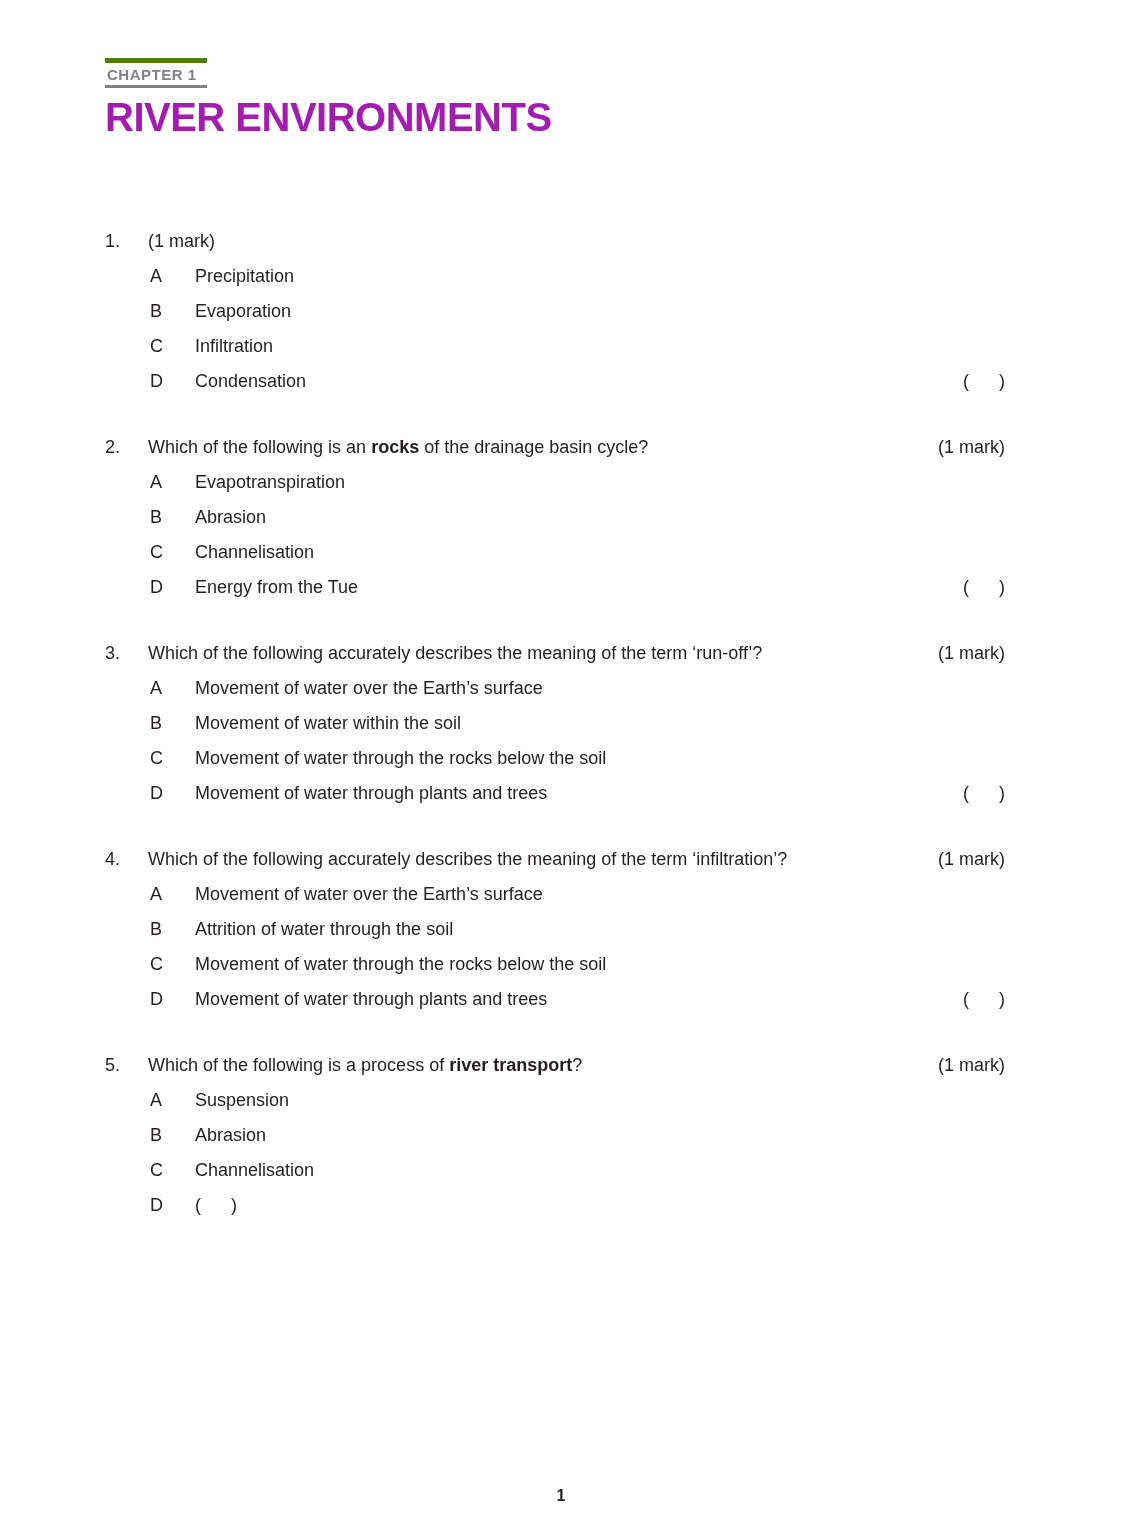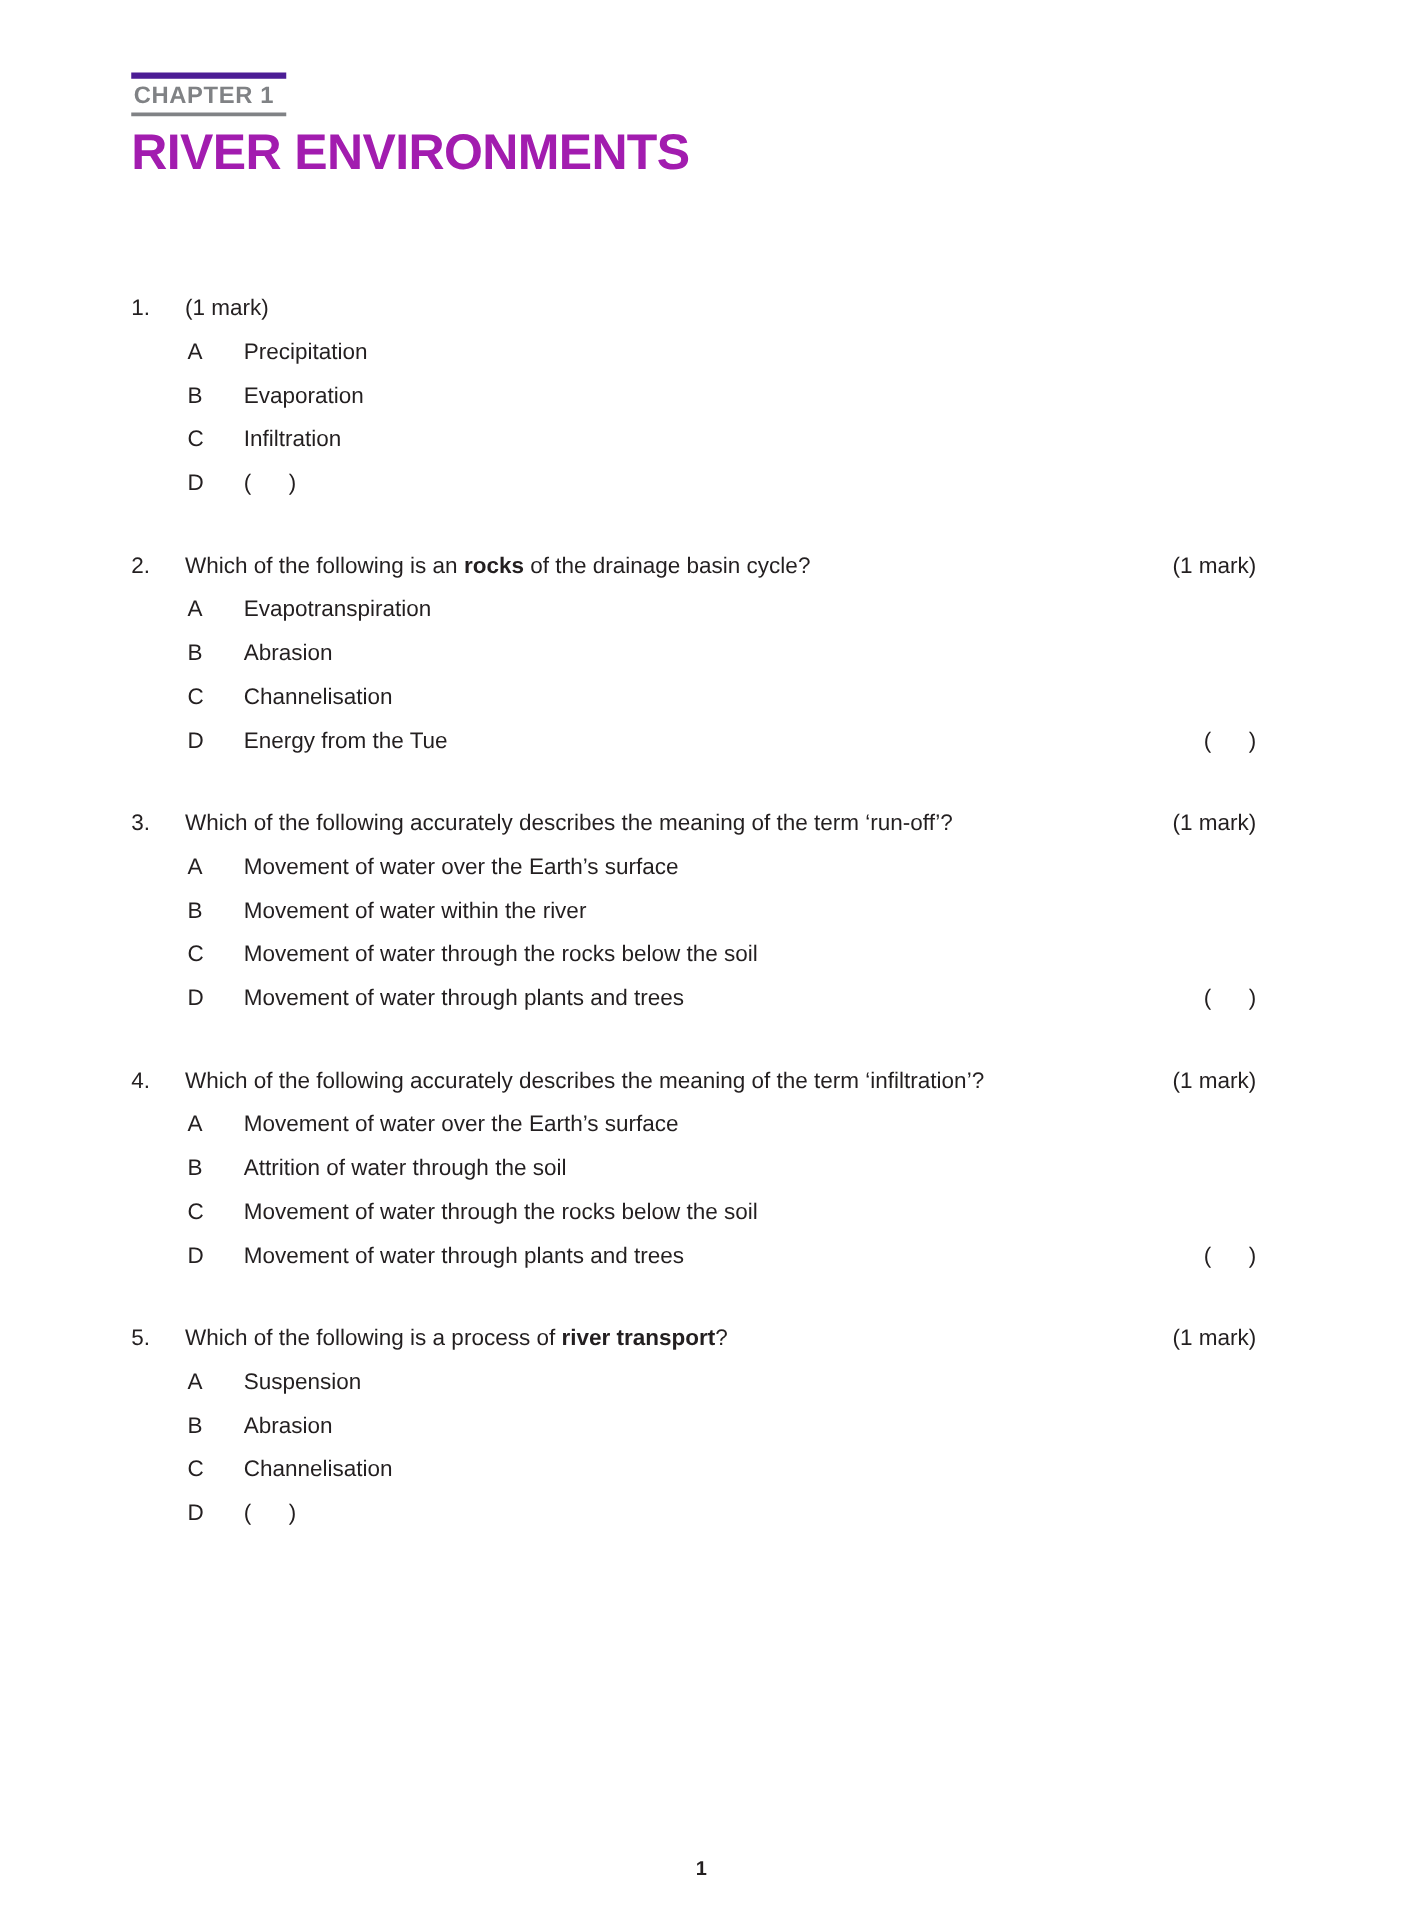--- a/index.html
+++ b/index.html
@@ -14,24 +14,24 @@
     background: #ffffff;
     font-family: "Liberation Sans", sans-serif;
     color: #231f20;
     overflow: hidden;
   }
   .content {
     padding: 58px 117px 0 105px;
   }
   .chapter-label {
     display: inline-block;
-    border-top: 5px solid #4c1d95;
+    border-top: 5px solid #4d7c0f;
     border-bottom: 3px solid #808285;
     padding: 3px 10px 2px 2px;
-    font-size: 19px;
+    font-size: 15px;
     font-weight: bold;
     letter-spacing: 0.5px;
     color: #808285;
   }
   .page-title {
     margin-top: 8px;
     font-size: 40px;
     line-height: 42px;
     font-weight: bold;
     letter-spacing: -0.5px;
@@ -123,20 +123,21 @@
   </div>
 
   <div class="option">
     <span class="opt-letter">C</span>
     <span class="opt-text">Infiltration</span>
     <span class="opt-brackets"></span>
   </div>
 
   <div class="option">
     <span class="opt-letter">D</span>
+    <span class="opt-text">Condensation</span>
     <span class="opt-brackets">(      )</span>
   </div>
 </div>
   </section>
 
   <section class="question">
     <div class="q-header">
       <span class="q-number">2.</span>
       <span class="q-text"><span>Which of the following is an </span><span class="bold">rocks</span><span> of the drainage basin cycle?</span></span>
       <span class="q-marks">(1 mark)</span>
@@ -176,21 +177,21 @@
     </div>
     <div class="options">
   <div class="option">
     <span class="opt-letter">A</span>
     <span class="opt-text">Movement of water over the Earth’s surface</span>
     <span class="opt-brackets"></span>
   </div>
 
   <div class="option">
     <span class="opt-letter">B</span>
-    <span class="opt-text">Movement of water within the river</span>
+    <span class="opt-text">Movement of water within the soil</span>
     <span class="opt-brackets"></span>
   </div>
 
   <div class="option">
     <span class="opt-letter">C</span>
     <span class="opt-text">Movement of water through the rocks below the soil</span>
     <span class="opt-brackets"></span>
   </div>
 
   <div class="option">

